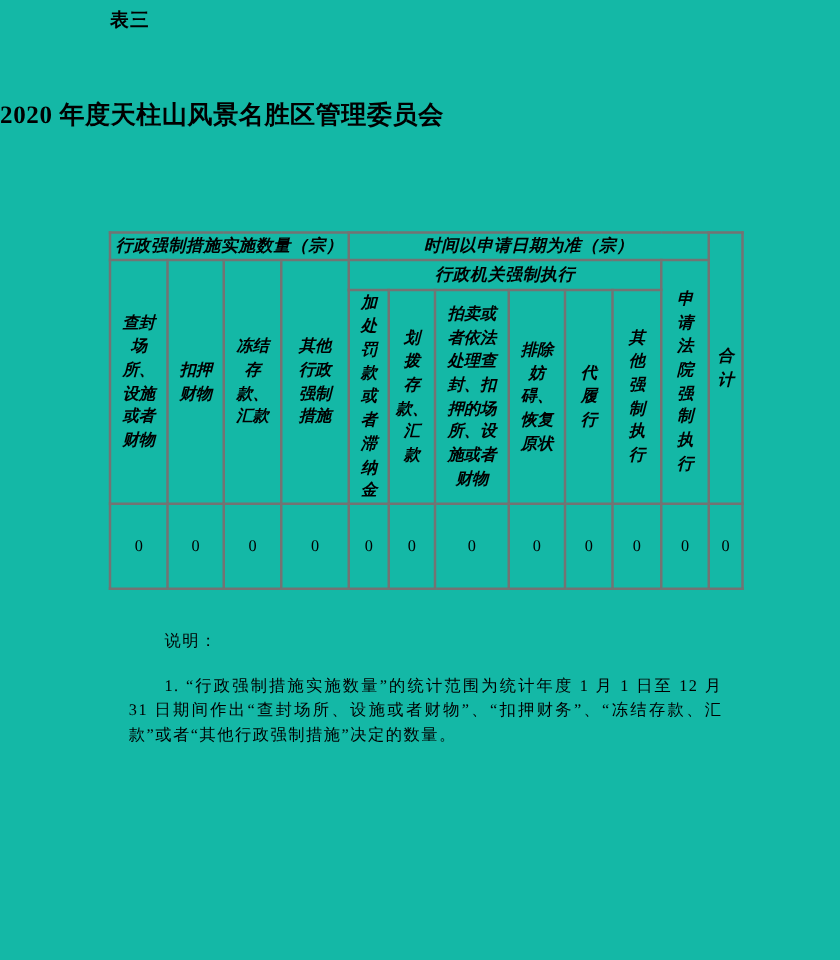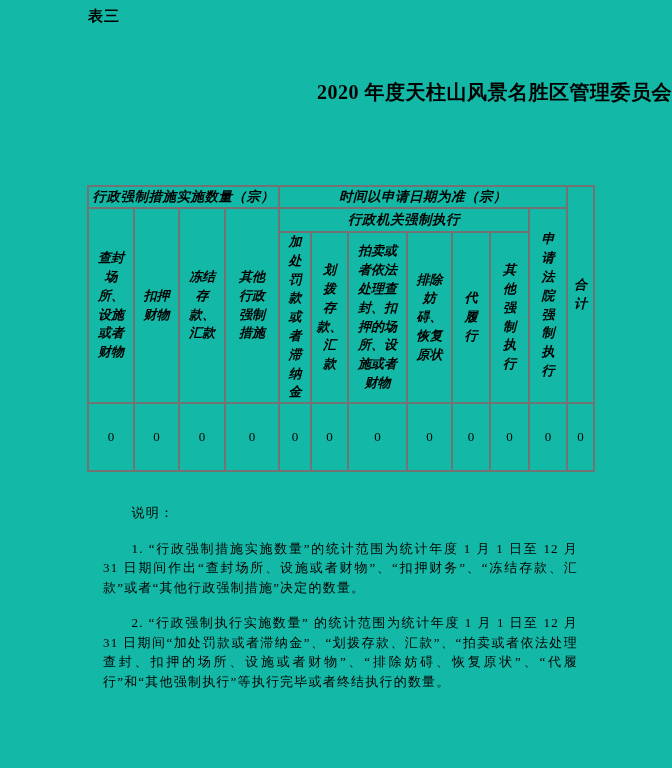--- a/index.html
+++ b/index.html
@@ -18,21 +18,21 @@
     top: 7px;
     font-size: 15px;
     font-weight: bold;
     letter-spacing: 1px;
   }
   .doc-title {
     position: absolute;
     left: 0;
     top: 74px;
     width: 100%;
-    text-align: right;
+    text-align: left;
     font-size: 20px;
     font-weight: bold;
     line-height: 36px;
     letter-spacing: 0.5px;
   }
   table.stats-table {
     position: absolute;
     left: 87px;
     top: 185px;
     width: 507px;
@@ -192,16 +192,15 @@
         <td class="dv">0</td>
         <td class="dv">0</td>
         <td class="dv">0</td>
       </tr>
     </tbody>
   </table>
 
   <div class="notes">
     <p>说明：</p>
     <p>1. “行政强制措施实施数量”的统计范围为统计年度 1 月 1 日至 12 月 31 日期间作出“查封场所、设施或者财物”、“扣押财务”、“冻结存款、汇款”或者“其他行政强制措施”决定的数量。</p>
-    <p>2. “行政强制执行实施数量” 的统计范围为统计年度 1 月 1 日至 12 月 31 日期间“加处罚款或者滞纳金”、“划拨存款、汇款”、“拍卖或者依法处理查封、扣押的场所、设施或者财物”、“排除妨碍、恢复原状”、“代履行”和“其他强制执行”等执行完毕或者终结执行的数量。</p>
   </div>
 
 </div>
 
 </body></html>

